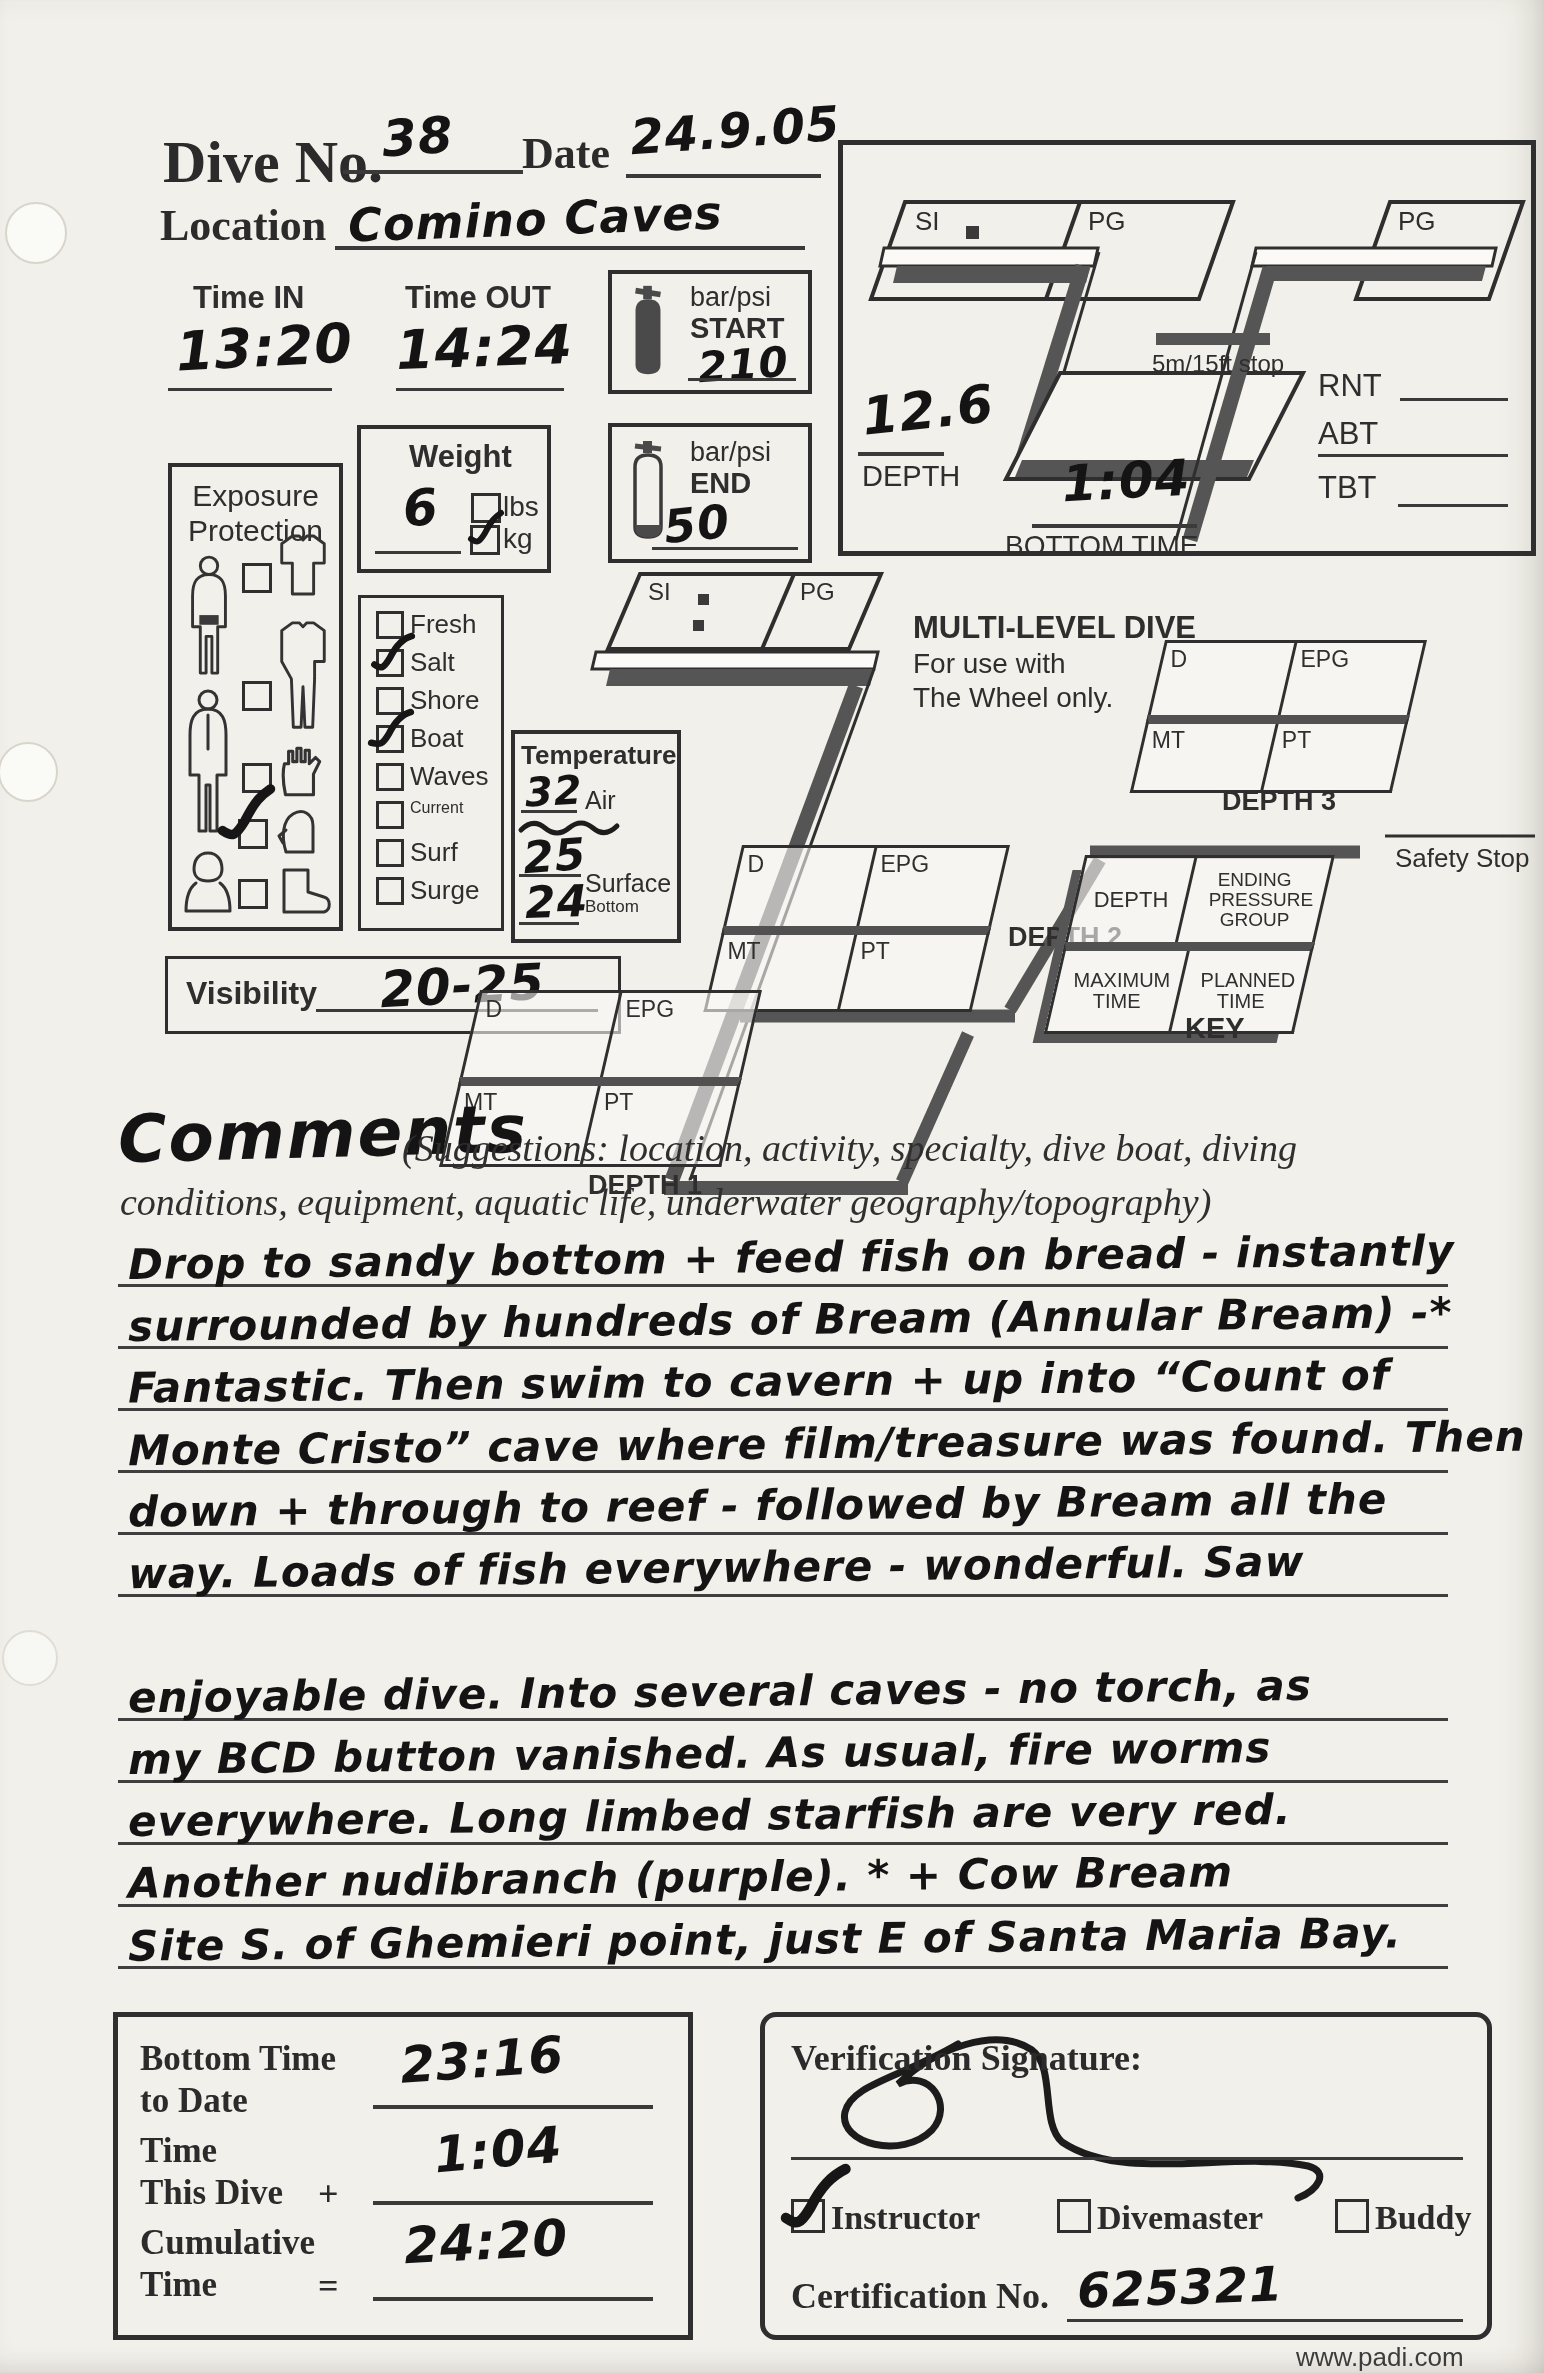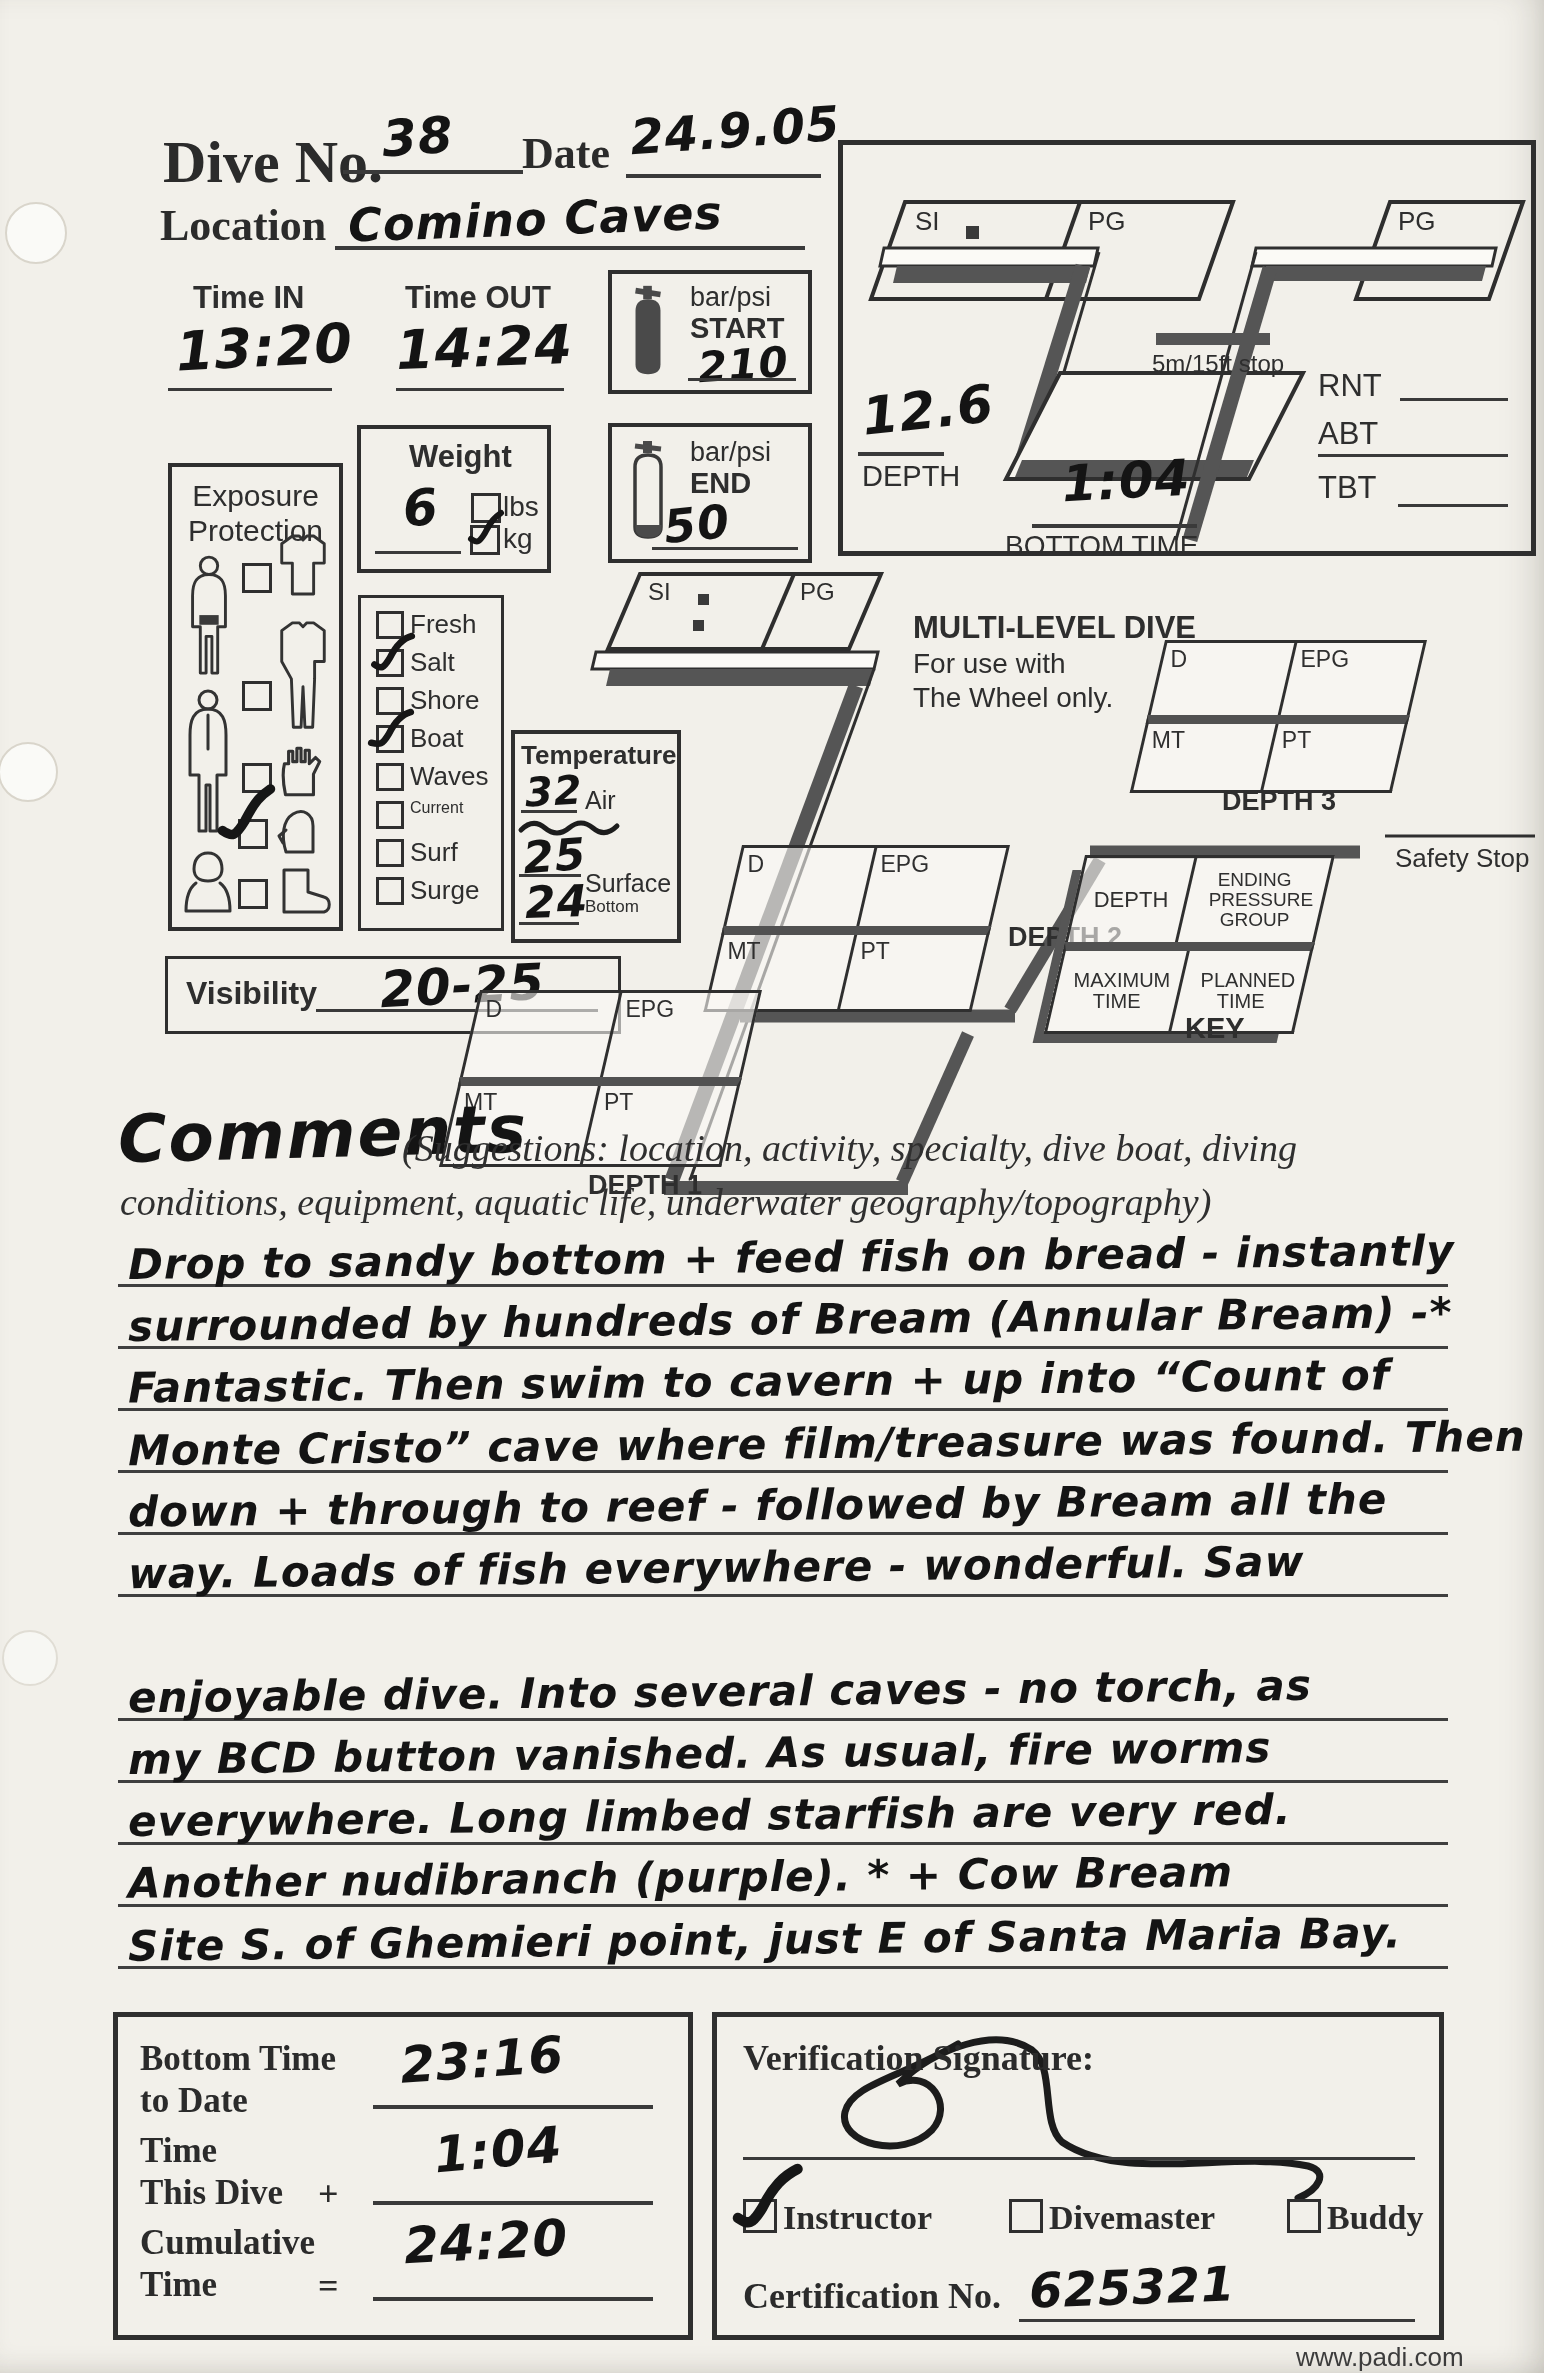--- a/index.html
+++ b/index.html
@@ -390,21 +390,21 @@
     <div class="abs serifb" style="left:200px;top:156px;font-size:36px;">+</div>
     <div class="abs hw" style="left:316px;top:104px;font-size:50px;transform:rotate(-5deg);">1:04</div>
     <div class="rule" style="left:255px;top:184px;width:280px;height:4px;"></div>
     <div class="abs serifb" style="left:22px;top:206px;font-size:35px;">Cumulative</div>
     <div class="abs serifb" style="left:22px;top:248px;font-size:35px;">Time</div>
     <div class="abs serifb" style="left:200px;top:248px;font-size:36px;">=</div>
     <div class="abs hw" style="left:286px;top:196px;font-size:50px;transform:rotate(-3deg);">24:20</div>
     <div class="rule" style="left:255px;top:280px;width:280px;height:4px;"></div>
   </div>
 
-  <div class="box" style="left:712px;top:2012px;width:722px;height:318px;border-width:5px;">
+  <div class="box" style="left:760px;top:2012px;width:722px;height:318px;border-width:5px;border-radius:16px;">
     <div class="abs serifb" style="left:26px;top:20px;font-size:36px;">Verification Signature:</div>
     <div class="rule" style="left:26px;top:140px;width:672px;"></div>
     <div class="cb" style="left:26px;top:182px;width:28px;height:28px;"></div>
     <svg class="checkmark" style="left:14px;top:152px;" width="70" height="70" viewBox="0 0 40 40">
         <path d="M4 28 C10 32 12 32 18 22 C24 10 30 4 38 0"></path>
       </svg>
     <div class="abs serifb" style="left:66px;top:182px;font-size:34px;">Instructor</div>
     <div class="cb" style="left:292px;top:182px;width:28px;height:28px;"></div>
 
     <div class="abs serifb" style="left:332px;top:182px;font-size:34px;">Divemaster</div>

